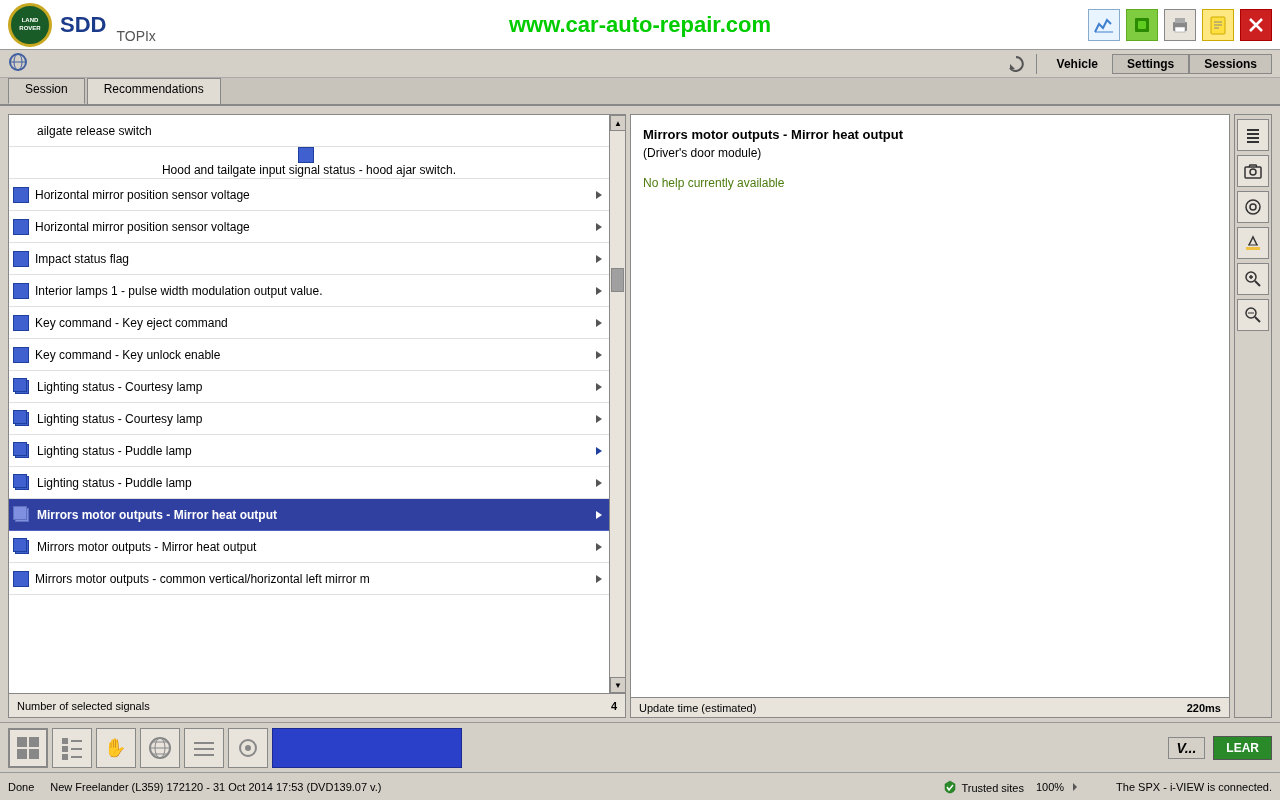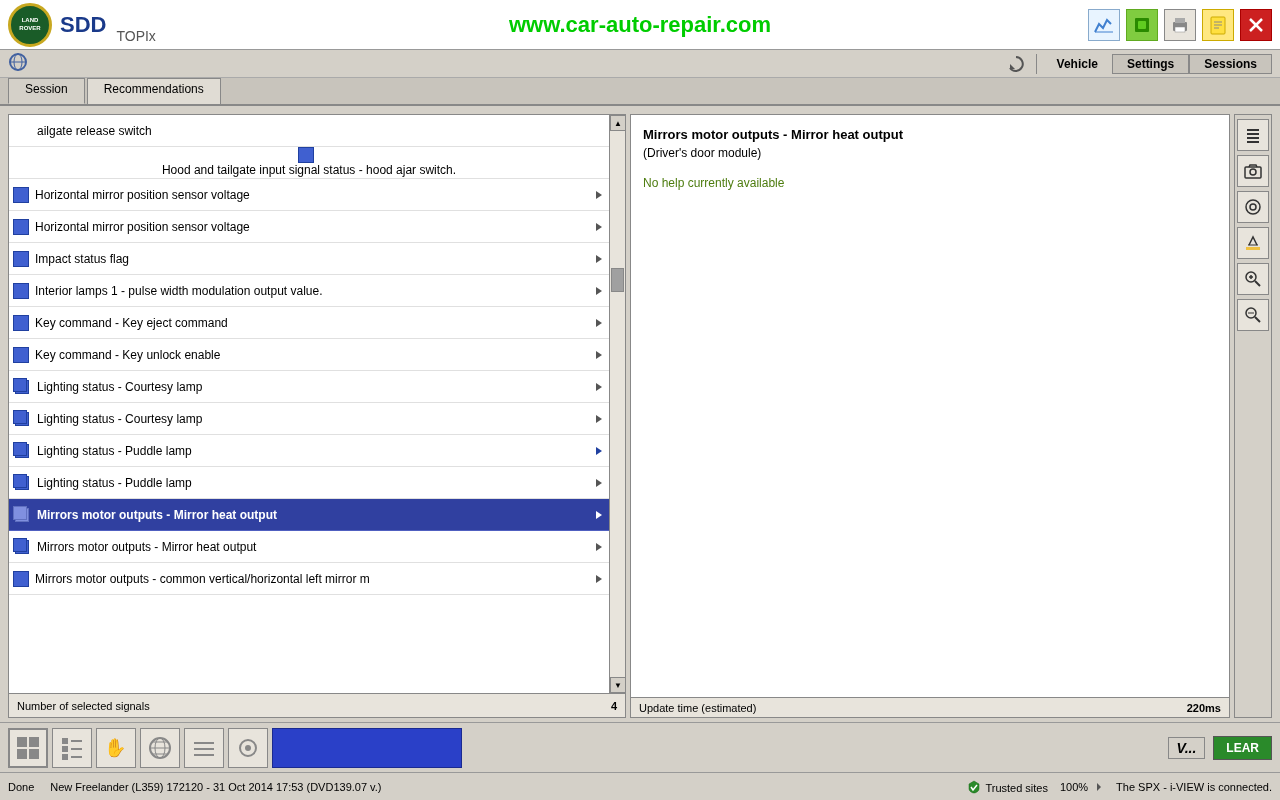--- a/index.html
+++ b/index.html
@@ -376,15 +376,15 @@
           <polyline points="4,7 6,10 10,5" stroke="#fff" stroke-width="1.5" fill="none"></polyline>
         </svg>
       <span>Trusted sites</span>
     </div>
     <div style="display:flex;align-items:center;gap:4px;">
       <span>100%</span>
       <svg width="12" height="12" viewBox="0 0 12 12">
           <polygon points="5,2 9,6 5,10" fill="#555"></polygon>
         </svg>
     </div>
-    <span style="color:#000;">The SPX - i-VIEW is connected.</span>
+    <span style="color:#000;margin-left:24px;">The SPX - i-VIEW is connected.</span>
   </div>
 </div>
 
 </body></html>

